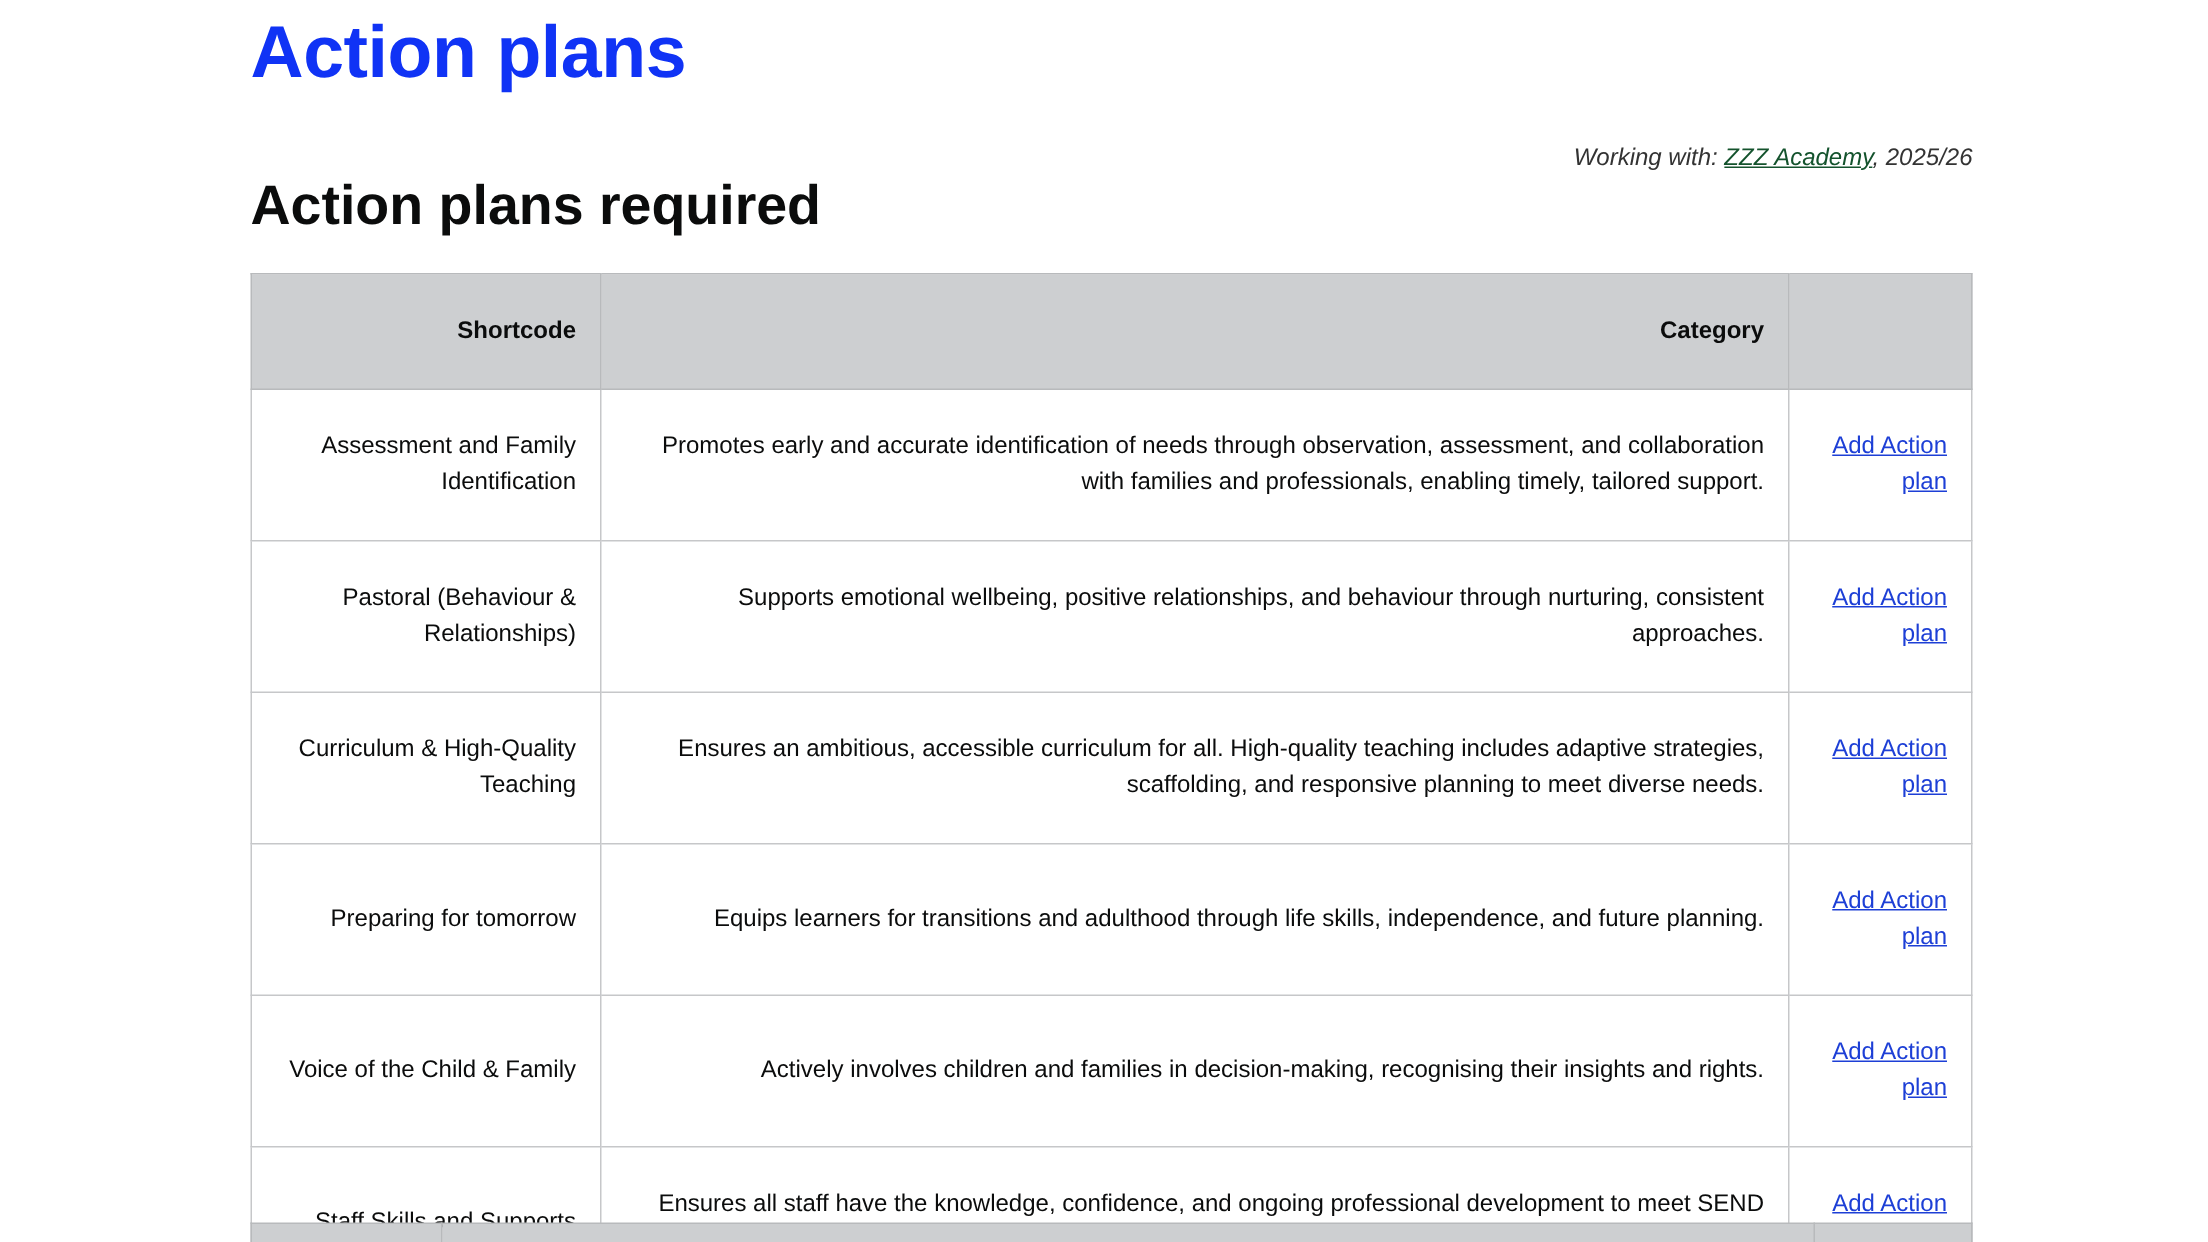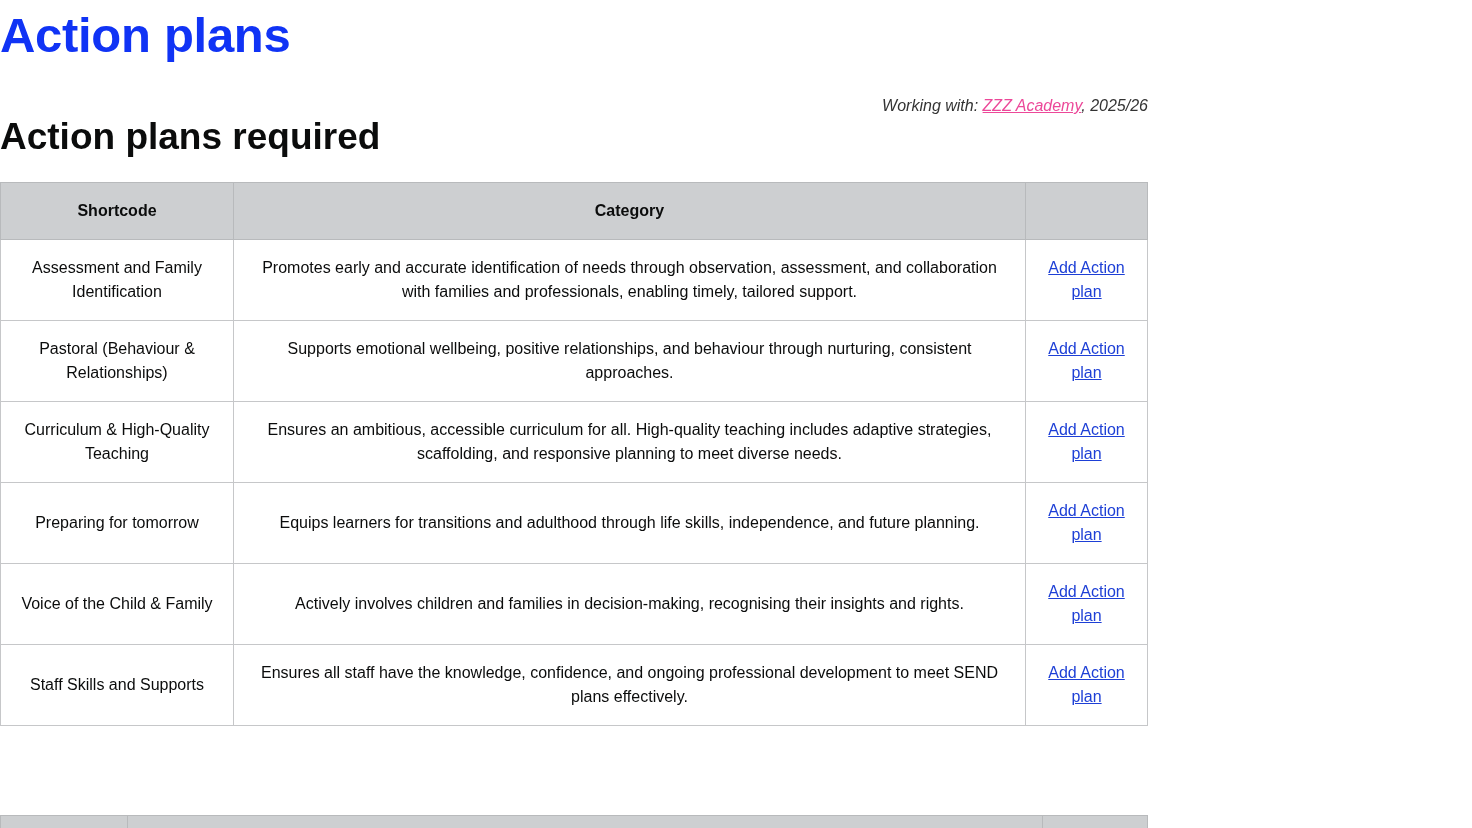--- a/index.html
+++ b/index.html
@@ -1,45 +1,45 @@
 <!DOCTYPE html>
 <html><head>
 <meta charset="utf-8">
 <style>
   html, body { margin: 0; padding: 0; background: #ffffff; }
   body {
     width: 1472px; height: 828px; overflow: hidden;
     font-family: "Liberation Sans", "DejaVu Sans", sans-serif;
     color: #0b0c0c;
   }
-  .container { position: relative; width: 1148px; }
+  .container { position: relative; margin-left: 167px; width: 1148px; }
   h1 {
     margin: 0; padding-top: 6px;
     font-size: 49px; font-weight: 700; color: #1033f5; line-height: 58px;
     letter-spacing: -0.3px;
   }
   .working {
     position: absolute; right: 0; top: 96px;
     font-size: 16px; font-style: italic; color: #333333; line-height: 20px;
   }
-  .working a { color: #ec4899; text-decoration: underline; }
+  .working a { color: #14532d; text-decoration: underline; }
   h2 {
     margin: 0; font-size: 37px; font-weight: 700; color: #0b0c0c; line-height: 34px;
   }
   .h2-required { position: absolute; top: 120px; left: 0; }
   .h2-completed { position: absolute; top: 753px; left: 0; }
   table {
     border-collapse: collapse; width: 1148px; table-layout: fixed;
     font-size: 16px; line-height: 24px;
   }
   .t-required { position: absolute; top: 182px; left: 0; }
   .t-completed { position: absolute; top: 815px; left: 0; }
   th, td {
-    border: 1px solid #c6c7c9; text-align: center; vertical-align: middle;
-    padding: 16px 16px;
+    border: 1px solid #c6c7c9; text-align: right; vertical-align: middle;
+    padding: 26px 16px;
   }
   th { background: #cdcfd1; font-weight: 700; height: 24px; border-color: #b8babc; }
   td { height: 48px; }
   td a { color: #1d3fd6; text-decoration: underline; }
   .c1 { width: 200px; }
   .c3 { width: 89px; }
   .tc1 { width: 94px; }
   .tc3 { width: 72px; }
 </style>
 </head>

